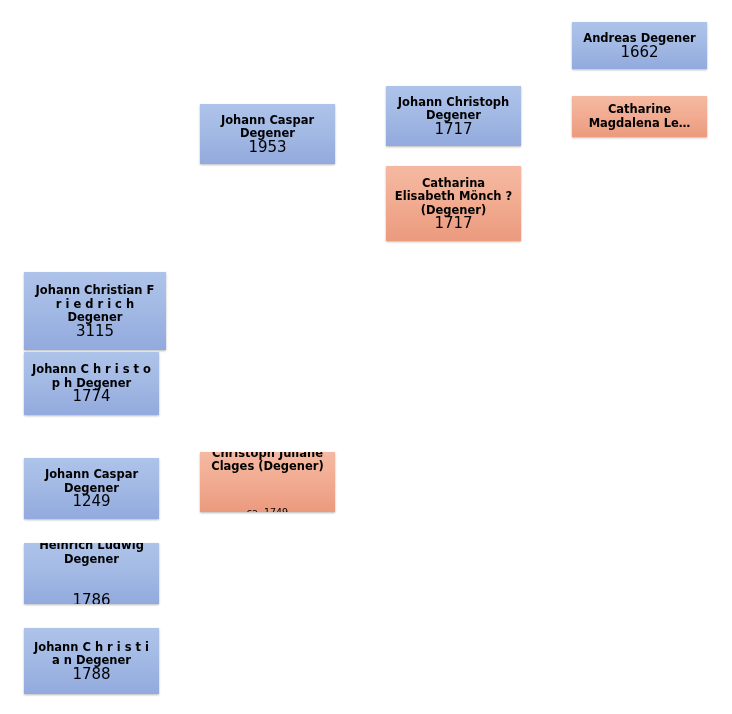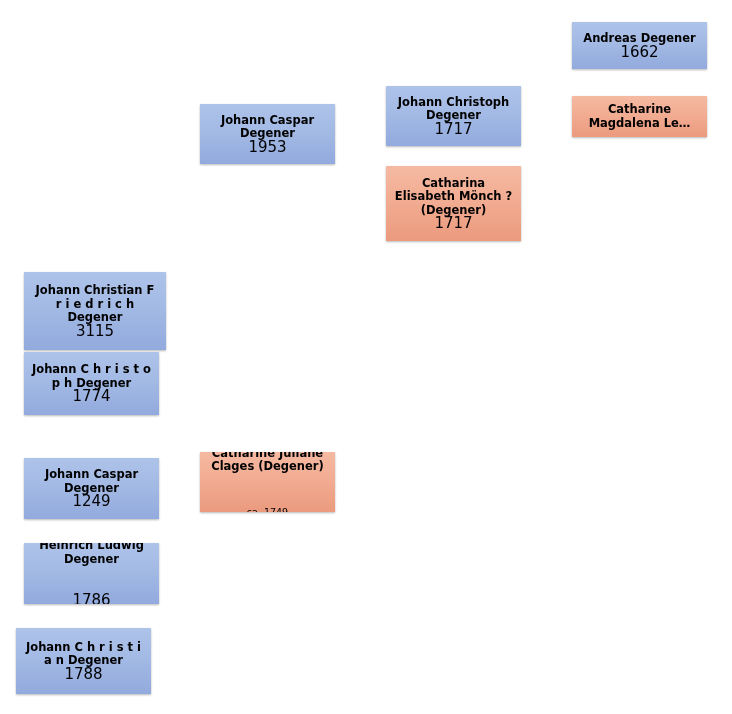--- a/index.html
+++ b/index.html
@@ -70,21 +70,21 @@
 Elisabeth Mönch ?
 (Degener)</div>
       <div class="dt">1717</div>
     </div>
     <div class="node male" style="left: 200px; top: 104px; width: 135px; height: 60px;">
       <div class="nm">Johann Caspar
 Degener</div>
       <div class="dt">1953</div>
     </div>
     <div class="node female" style="left: 200px; top: 452px; width: 135px; height: 60px;">
-      <div class="nm">Catharine Juliane
+      <div class="nm">Christoph Juliane
 Clages (Degener)</div>
       <div class="dt small">ca. 1749</div>
     </div>
     <div class="node male" style="left: 24px; top: 272px; width: 142px; height: 78px;">
       <div class="nm">Johann Christian F
 r i e d r i c h
 Degener</div>
       <div class="dt">3115</div>
     </div>
     <div class="node male" style="left: 24px; top: 352px; width: 135px; height: 63px;">
@@ -95,18 +95,18 @@
     <div class="node male" style="left: 24px; top: 458px; width: 135px; height: 61px;">
       <div class="nm">Johann Caspar
 Degener</div>
       <div class="dt">1249</div>
     </div>
     <div class="node male" style="left: 24px; top: 543px; width: 135px; height: 61px; gap: 28px;">
       <div class="nm">Heinrich Ludwig
 Degener</div>
       <div class="dt">1786</div>
     </div>
-    <div class="node male" style="left: 16px; top: 628px; width: 135px; height: 66px;">
+    <div class="node male" style="left: 24px; top: 628px; width: 135px; height: 66px;">
       <div class="nm">Johann C h r i s t i
 a n Degener</div>
       <div class="dt">1788</div>
     </div>
   </div>
 
 </body></html>

